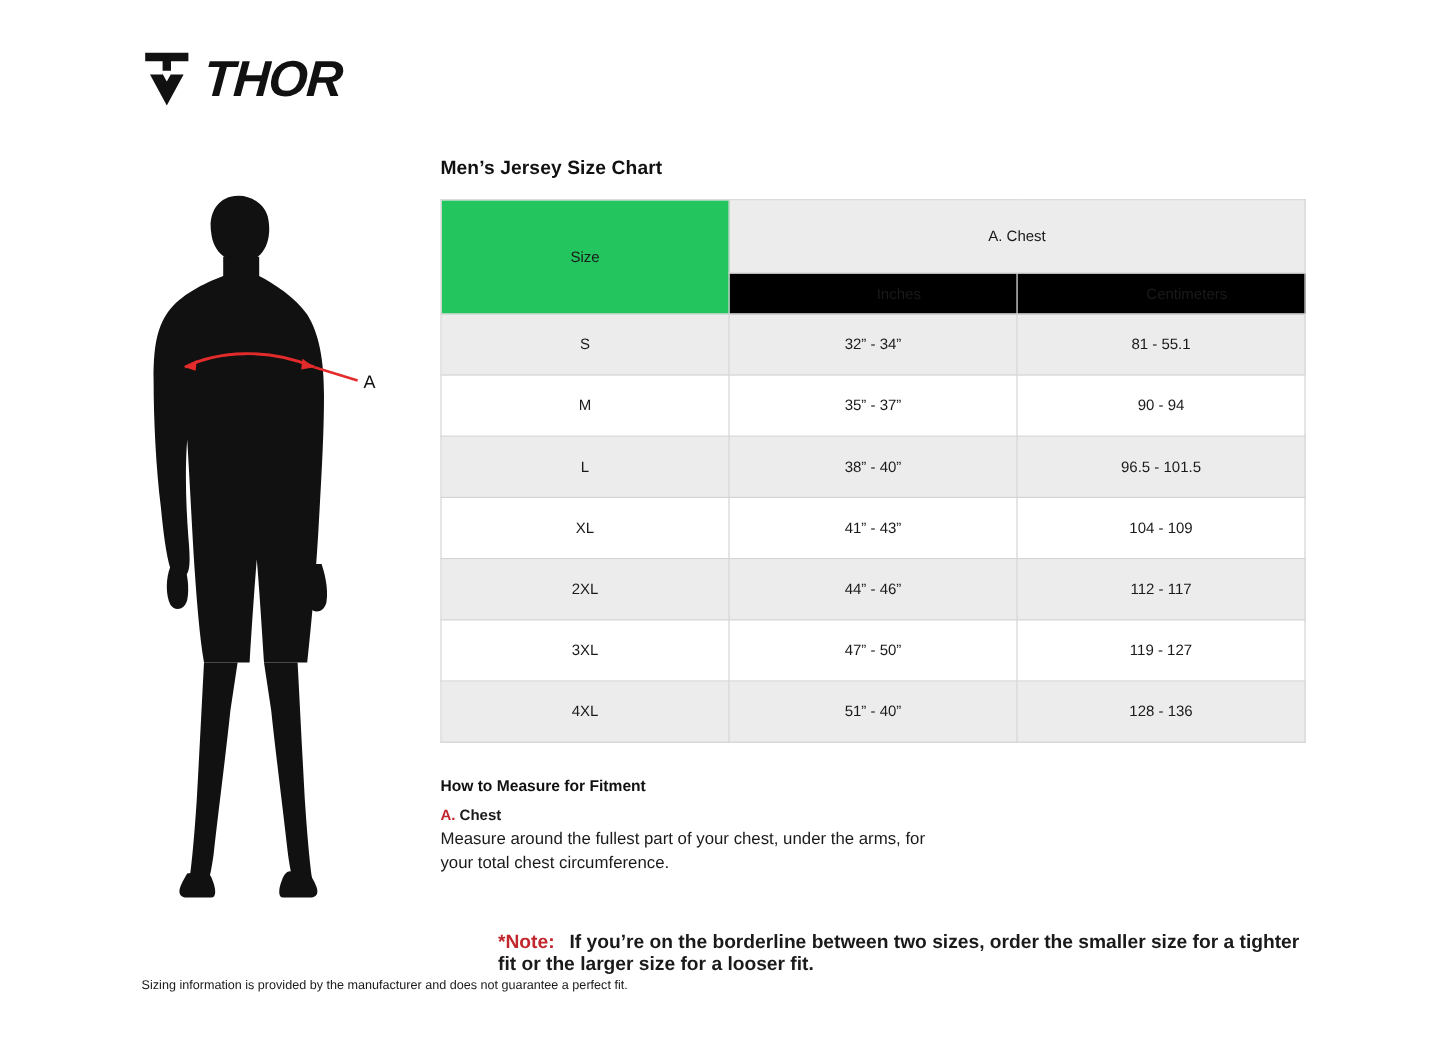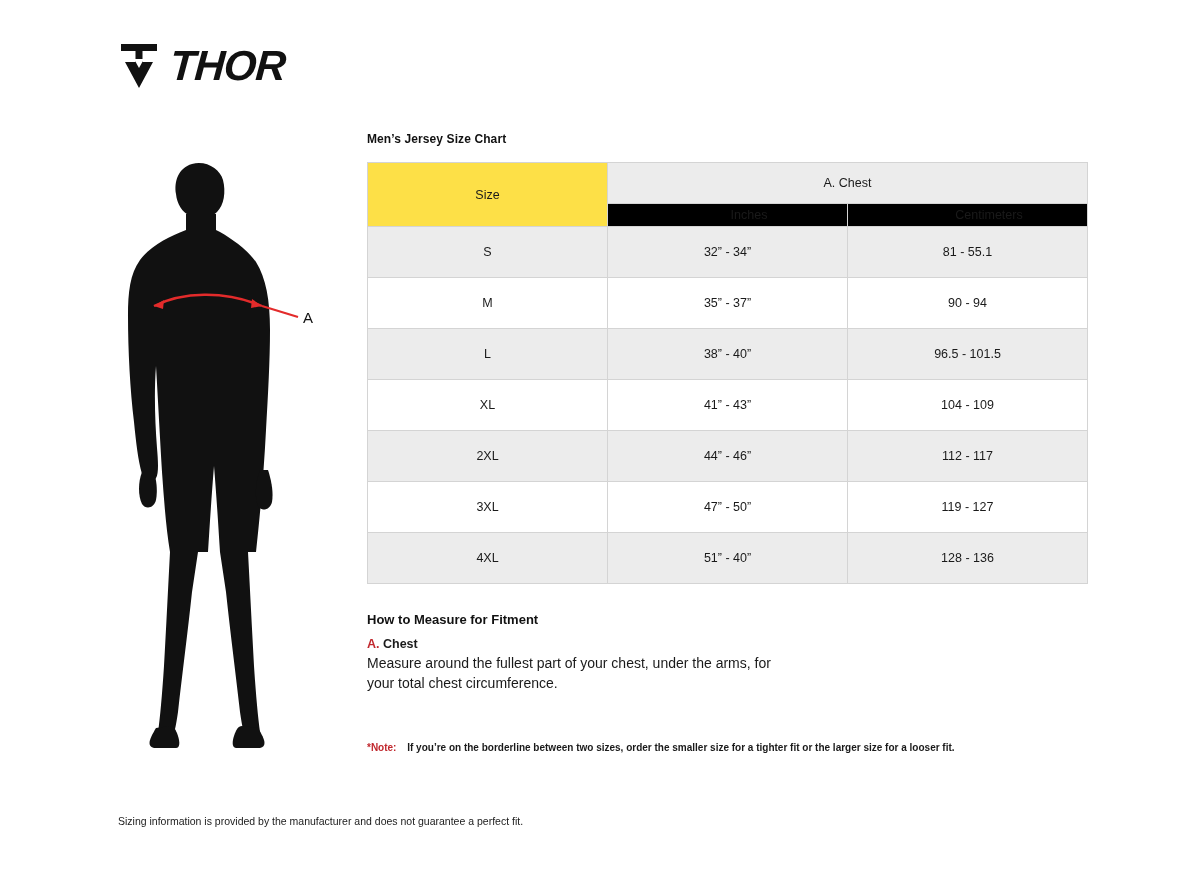--- a/index.html
+++ b/index.html
@@ -49,21 +49,21 @@
   #figure-svg { display: block; }
 
   
   #content {
     position: absolute;
     left: 367px;
     top: 132px;
     width: 720px;
   }
   #chart-title {
-    font-size: 12px;
+    font-size: 16px;
     font-weight: 700;
     color: #111;
     margin: 0 0 16px 0;
     letter-spacing: 0.1px;
   }
 
   
   table.size-table {
     border-collapse: collapse;
     width: 720px;
@@ -71,24 +71,24 @@
   }
   table.size-table td, table.size-table th {
     border: 1px solid #d4d4d4;
     text-align: center;
     font-size: 12.5px;
     color: #1a1a1a;
     font-weight: 400;
   }
   th.hdr-size {
     width: 240px;
-    background: #fde047;
+    background: #22c55e;
     font-weight: 700;
     font-size: 12.5px;
-    height: 64px;
+    height: 95px;
     vertical-align: middle;
   }
   th.hdr-chest {
     background: #ececec;
     font-weight: 700;
     font-size: 13px;
     height: 40px;
     vertical-align: middle;
   }
   th.hdr-unit {
@@ -124,22 +124,23 @@
   .measure-label .accent { color: #c1272d; }
   .measure-text {
     font-size: 14px;
     line-height: 1.45;
     color: #1a1a1a;
     max-width: 420px;
   }
 
   #note-line {
     margin-top: 48px;
-    font-size: 10px;
-    color: #1a1a1a;
+    font-size: 16px;
+    color: #1a1a1a;
+    margin-left: 48px;
   }
   #note-line .note-label {
     color: #c1272d;
     font-weight: 700;
     margin-right: 8px;
   }
   #note-line .note-text { font-weight: 700; }
 
   
   #footer {

